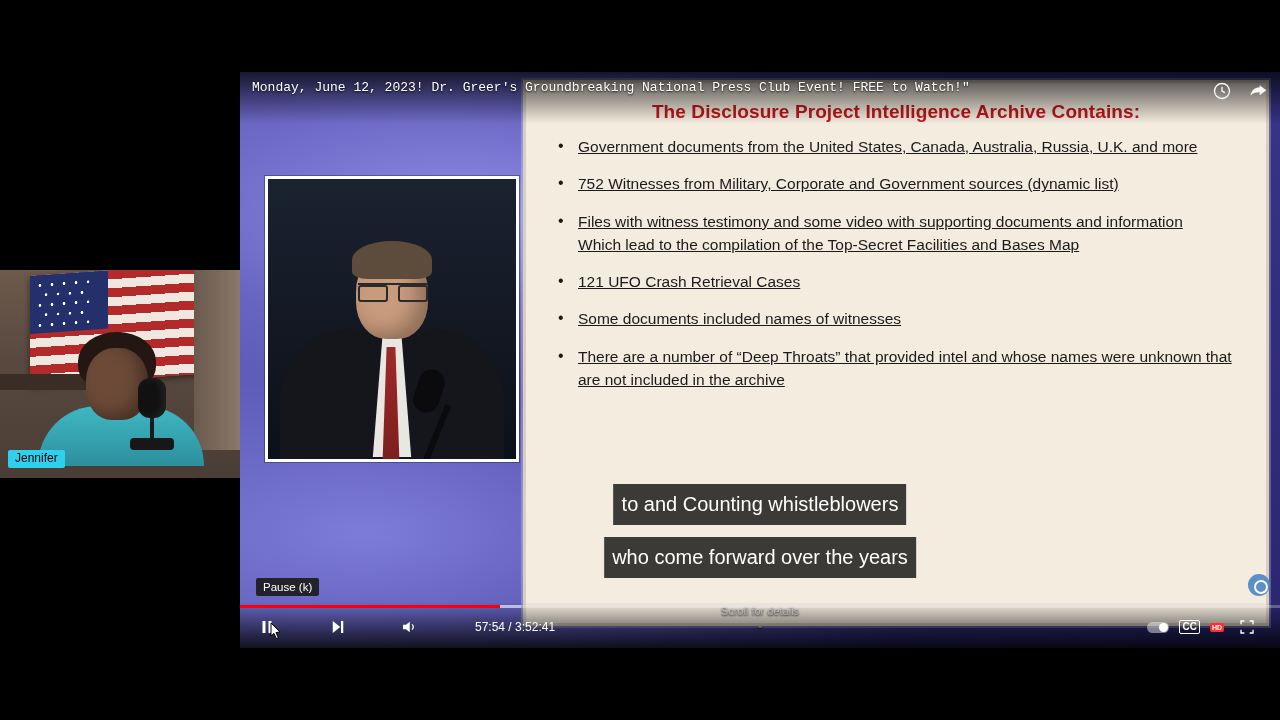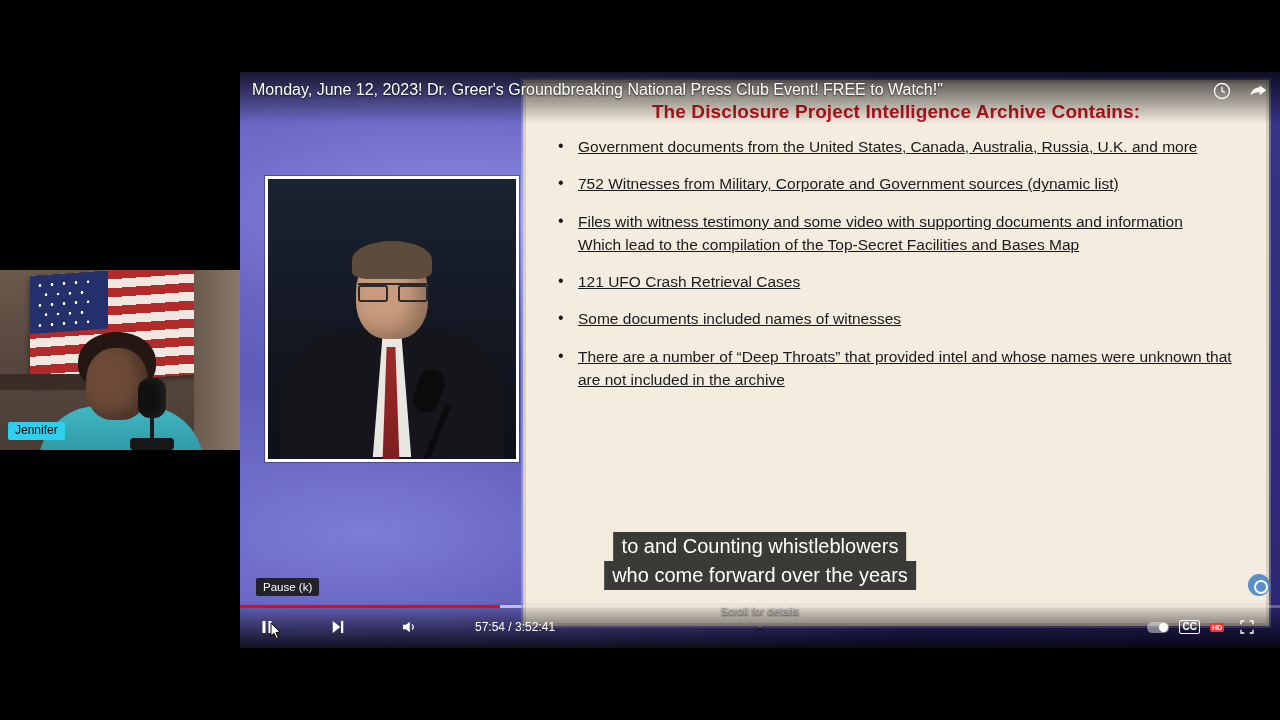--- a/index.html
+++ b/index.html
@@ -18,21 +18,21 @@
     height: 720px;
     background: #000;
   }
 
   
   #webcam {
     position: absolute;
     left: 0;
     top: 270px;
     width: 240px;
-    height: 180px;
+    height: 208px;
     overflow: hidden;
     background: #4a3c35;
   }
   #webcam .wall {
     position: absolute;
     inset: 0;
     background: linear-gradient(180deg, #6d5a4c 0%, #5a4a40 40%, #4a3d35 100%);
   }
   #webcam .flag {
     position: absolute;
@@ -339,51 +339,52 @@
   #captions {
     position: absolute;
     left: 50%;
     transform: translateX(-50%);
     bottom: 58px;
     text-align: center;
     pointer-events: none;
   }
   #captions div {
     display: table;
-    margin: 0 auto 0;
+    margin: 0 auto 12px;
     background: rgba(8,8,8,.78);
     color: #fff;
     font-size: 20px;
     line-height: 1.45;
-    padding: 0 8px;
+    padding: 6px 8px;
     white-space: nowrap;
   }
 
   
   #video-topbar {
     position: absolute;
     left: 0;
     top: 0;
     width: 100%;
     height: 52px;
     background: linear-gradient(180deg, rgba(0,0,0,.75) 0%, rgba(0,0,0,0) 100%);
     display: flex;
     align-items: flex-start;
     padding: 8px 12px 0;
     box-sizing: border-box;
   }
   #video-title {
     color: #fff;
-    font-size: 16px;
+    font-size: 13px;
     line-height: 1.3;
     text-shadow: 0 1px 2px rgba(0,0,0,.8);
     flex: 1;
     overflow: hidden;
     white-space: nowrap;
     text-overflow: ellipsis;
+    font-family: Liberation Mono, monospace;
   }
   #video-topbar .top-icons {
     display: flex;
     gap: 16px;
     align-items: center;
     padding-top: 1px;
   }
   #video-topbar .top-icons .ic {
     width: 20px;
     height: 20px;

